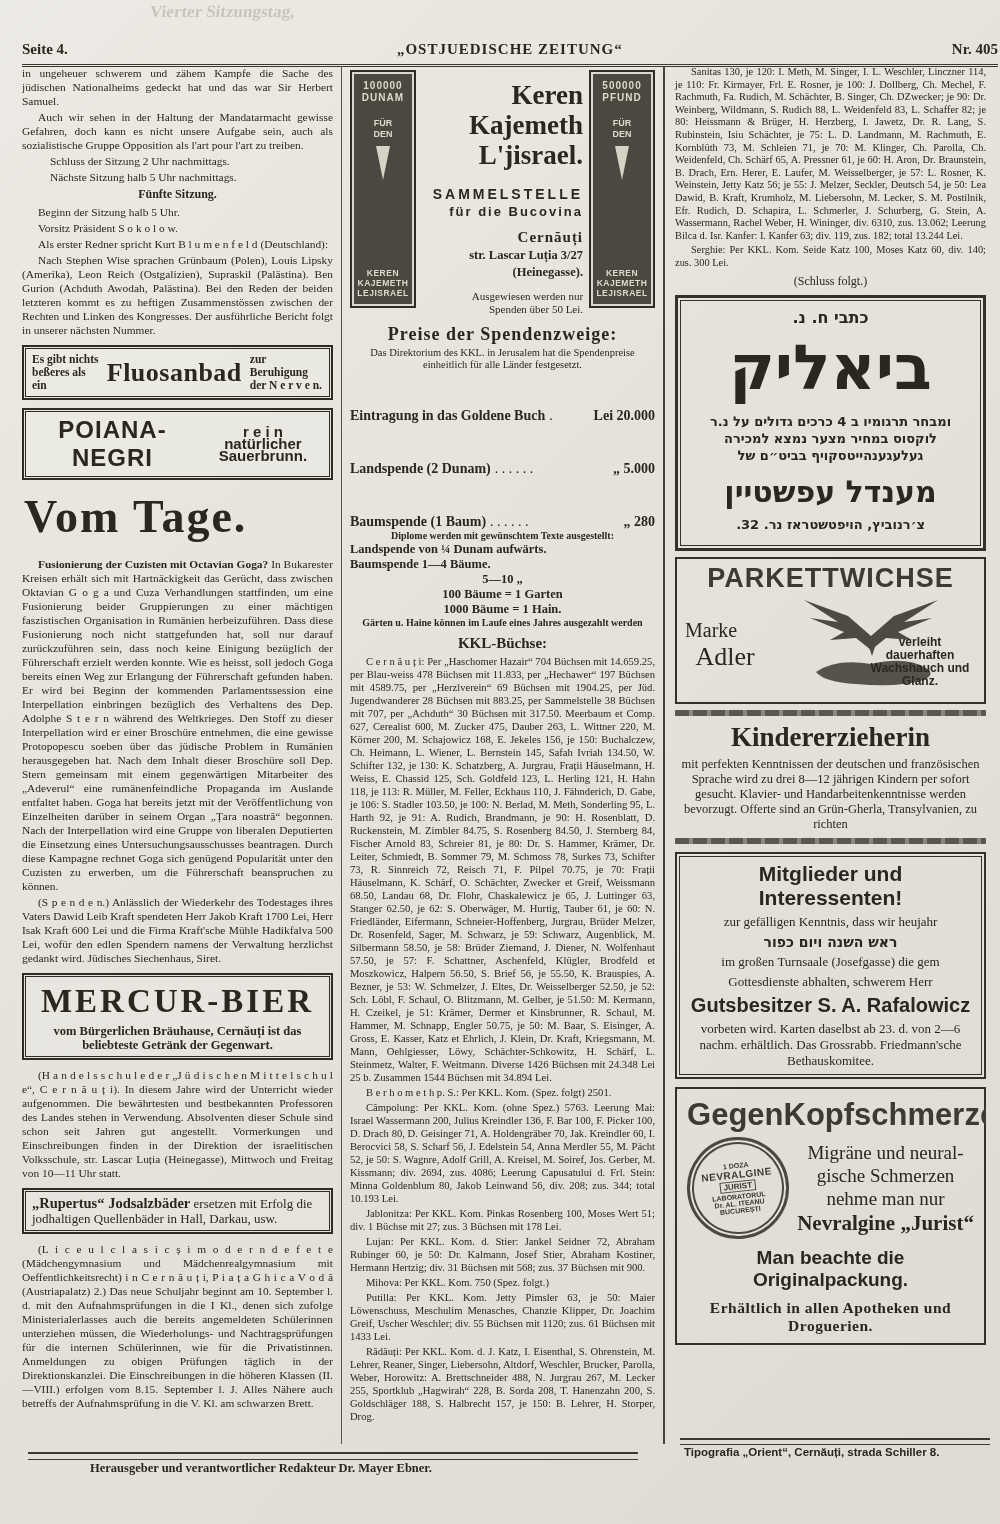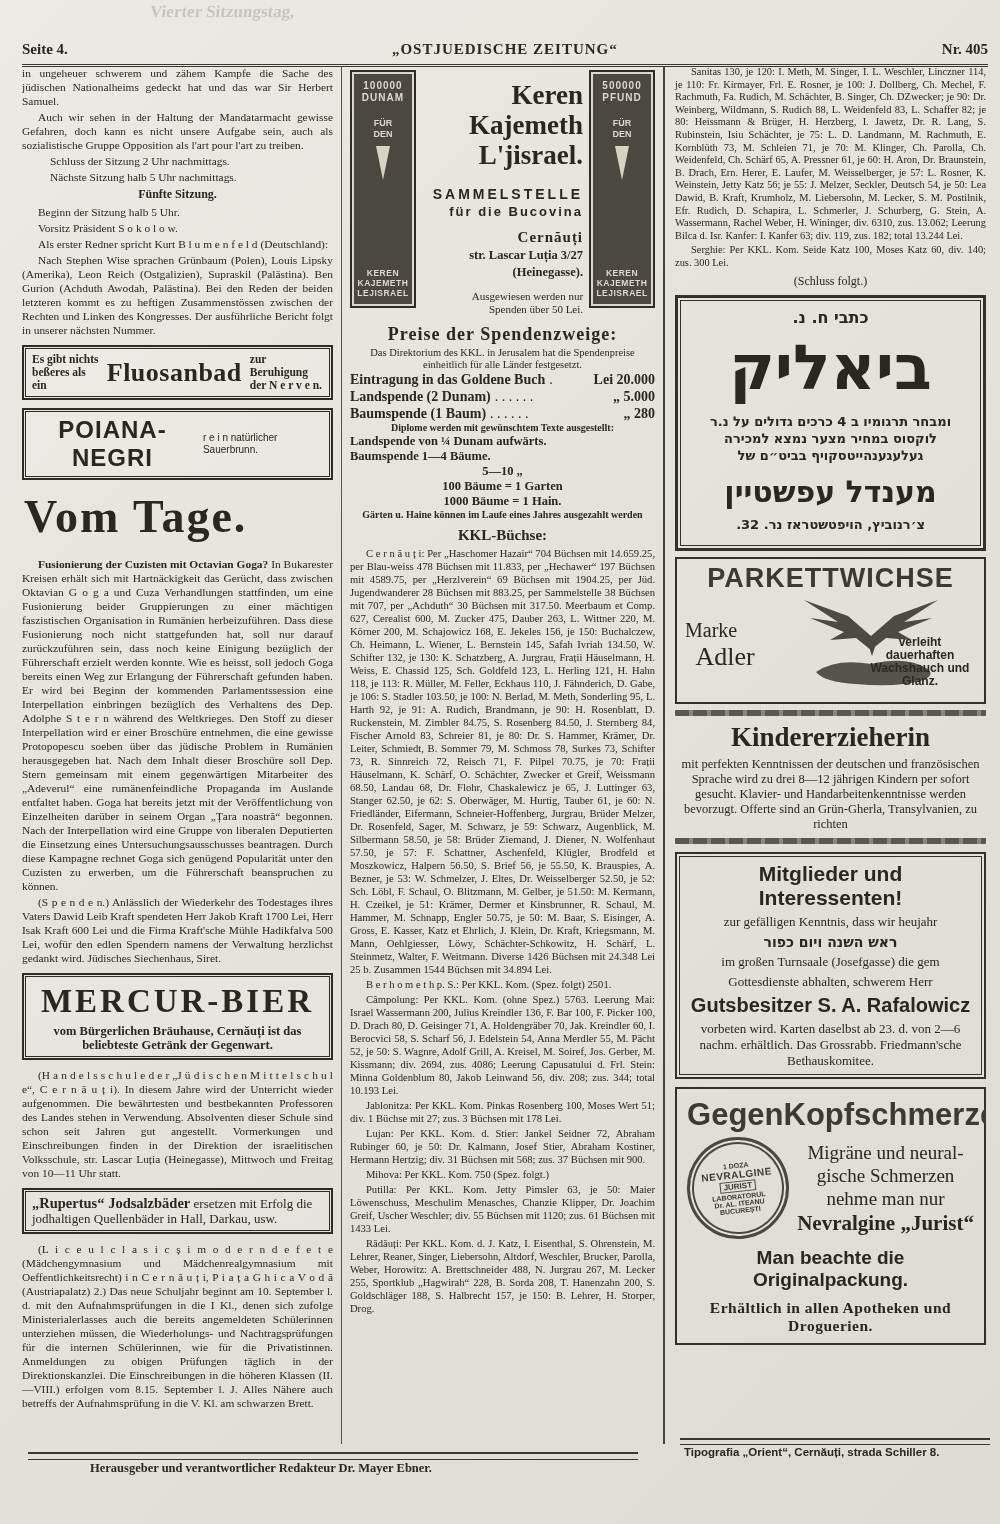--- a/index.html
+++ b/index.html
@@ -1,20 +1,20 @@
 <!DOCTYPE html>
 <html><head>
 <meta charset="utf-8">
 <style>
   html,body{margin:0;padding:0;background:#b8b6b0;}
   .page{position:relative;width:1000px;height:1524px;margin:0 auto;overflow:hidden;
         background:linear-gradient(135deg,#eceae4 0%,#e5e3dc 40%,#dddbd3 100%);
         font-family:"Liberation Serif",serif;color:#29271f;}
   
-  .hdr{position:absolute;top:24px;left:22px;right:12px;height:34px;
+  .hdr{position:absolute;top:24px;left:22px;right:2px;height:34px;
        border-bottom:3px double #3a3830;display:flex;align-items:flex-end;justify-content:space-between;
        padding-bottom:6px;font-weight:bold;}
   .hdr .hleft{font-size:15px;}
   .hdr .hmid{font-size:15px;letter-spacing:1px;}
   .hdr .hright{font-size:15px;}
   .ghost{position:absolute;top:2px;left:150px;font-size:17px;font-weight:bold;opacity:.22;
          transform:skewX(-6deg);color:#4a4840;}
   
   .cols{position:absolute;top:66px;left:22px;right:14px;bottom:80px;display:flex;overflow:hidden;}
   .col{overflow:hidden;height:100%;}
@@ -29,21 +29,21 @@
   
   .dbox{border:2px solid #2e2c24;box-shadow:0 0 0 1px #e5e3dc inset,0 0 0 2px #2e2c24 inset;
         padding:6px 8px;margin:8px 0;background:rgba(255,255,255,.12);}
   
   .flu{display:flex;align-items:center;gap:8px;}
   .flu .pre{font-size:11.5px;font-weight:bold;width:84px;line-height:13px;}
   .flu .brand{font-size:26px;font-weight:bold;letter-spacing:.5px;flex:1;text-align:center;}
   .flu .post{font-size:11.5px;font-weight:bold;width:92px;line-height:13px;text-align:left;}
   .poi{display:flex;align-items:center;gap:10px;}
   .poi .brand{font-size:24px;font-weight:bold;letter-spacing:1px;flex:1;text-align:center;font-family:"Liberation Sans",sans-serif;}
-  .poi .desc{font-size:10px;font-weight:normal;width:120px;line-height:12px;text-align:left;font-family:"Liberation Sans",sans-serif;}
+  .poi .desc{font-size:15px;font-weight:bold;width:120px;line-height:12px;text-align:center;font-family:"Liberation Sans",sans-serif;}
   .vomtage{font-size:46px;font-weight:bold;margin:10px 0 14px 2px;letter-spacing:2px;}
   .mercur .brand{font-size:33px;font-weight:bold;text-align:center;letter-spacing:3px;margin:2px 0 4px;}
   .mercur .desc{font-size:12.5px;font-weight:bold;text-align:center;line-height:14px;}
   .rupertus{font-size:13px;line-height:15px;text-align:left;}
   .rupertus b{font-size:14.5px;}
   .lfoot-rule{position:absolute;left:28px;top:1452px;width:610px;height:5px;
               border-top:2px solid #3a382f;border-bottom:1px solid #3a382f;}
   .lfoot{position:absolute;left:90px;top:1461px;font-size:12.5px;font-weight:bold;}
   .rfoot-rule{position:absolute;left:680px;top:1438px;width:310px;height:4px;
               border-top:2px solid #3a382f;border-bottom:1px solid #3a382f;}
@@ -63,21 +63,21 @@
   .kklcenter{flex:1;text-align:right;padding:0 6px;}
   .kklcenter .ttl{font-size:27px;font-weight:bold;line-height:30px;margin-top:10px;}
   .kklcenter .s1{font-size:14px;font-weight:bold;letter-spacing:3px;margin-top:16px;font-family:"Liberation Sans",sans-serif;}
   .kklcenter .s2{font-size:13px;font-weight:bold;letter-spacing:2px;margin-top:2px;font-family:"Liberation Sans",sans-serif;}
   .kklcenter .city{font-size:15px;font-weight:bold;margin-top:10px;letter-spacing:1px;}
   .kklcenter .addr{font-size:12.5px;font-weight:bold;margin-top:2px;}
   .kklcenter .note{font-size:11px;margin-top:10px;line-height:13px;}
   .preise .ttl{font-size:18px;font-weight:bold;text-align:center;letter-spacing:1px;margin-top:8px;}
   .preise .intro{font-size:10.5px;text-align:center;line-height:12px;margin-top:2px;}
   .prow{display:flex;font-size:14px;font-weight:bold;line-height:17px;align-items:baseline;}
-  .prow .lbl{white-space:nowrap;}
+  .prow .lbl{white-space:nowrap;margin-top:36px;}
   .prow .dots{flex:1;overflow:hidden;white-space:nowrap;padding:0 4px;font-weight:normal;}
   .prow .val{white-space:nowrap;}
   .pline{font-size:12.5px;font-weight:bold;line-height:15px;}
   .pline.c{text-align:center;}
   .psmall{font-size:10px;font-weight:bold;text-align:center;line-height:12px;}
   .buechse-title{font-size:15px;font-weight:bold;text-align:center;margin:6px 0 3px;}
   .dense{font-size:10.6px;line-height:13px;text-align:justify;text-indent:16px;margin:0 0 2px;}
   
   .rdense{font-size:10.4px;line-height:12.6px;text-align:justify;text-indent:16px;margin:0 0 2px;}
   .schluss{font-size:12px;text-align:center;margin:4px 0 6px;}

